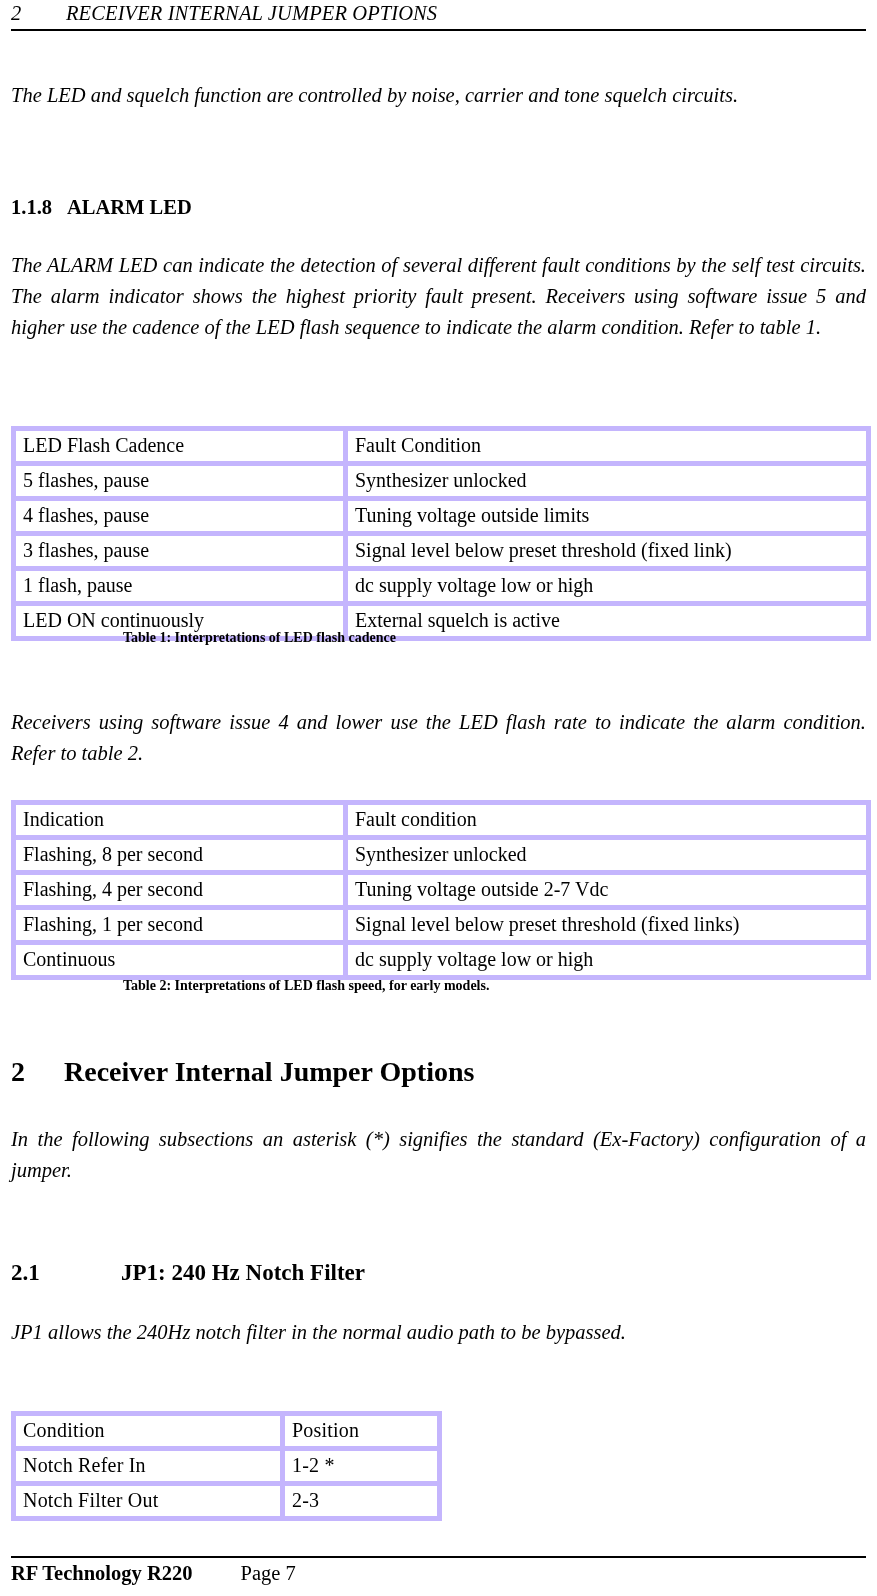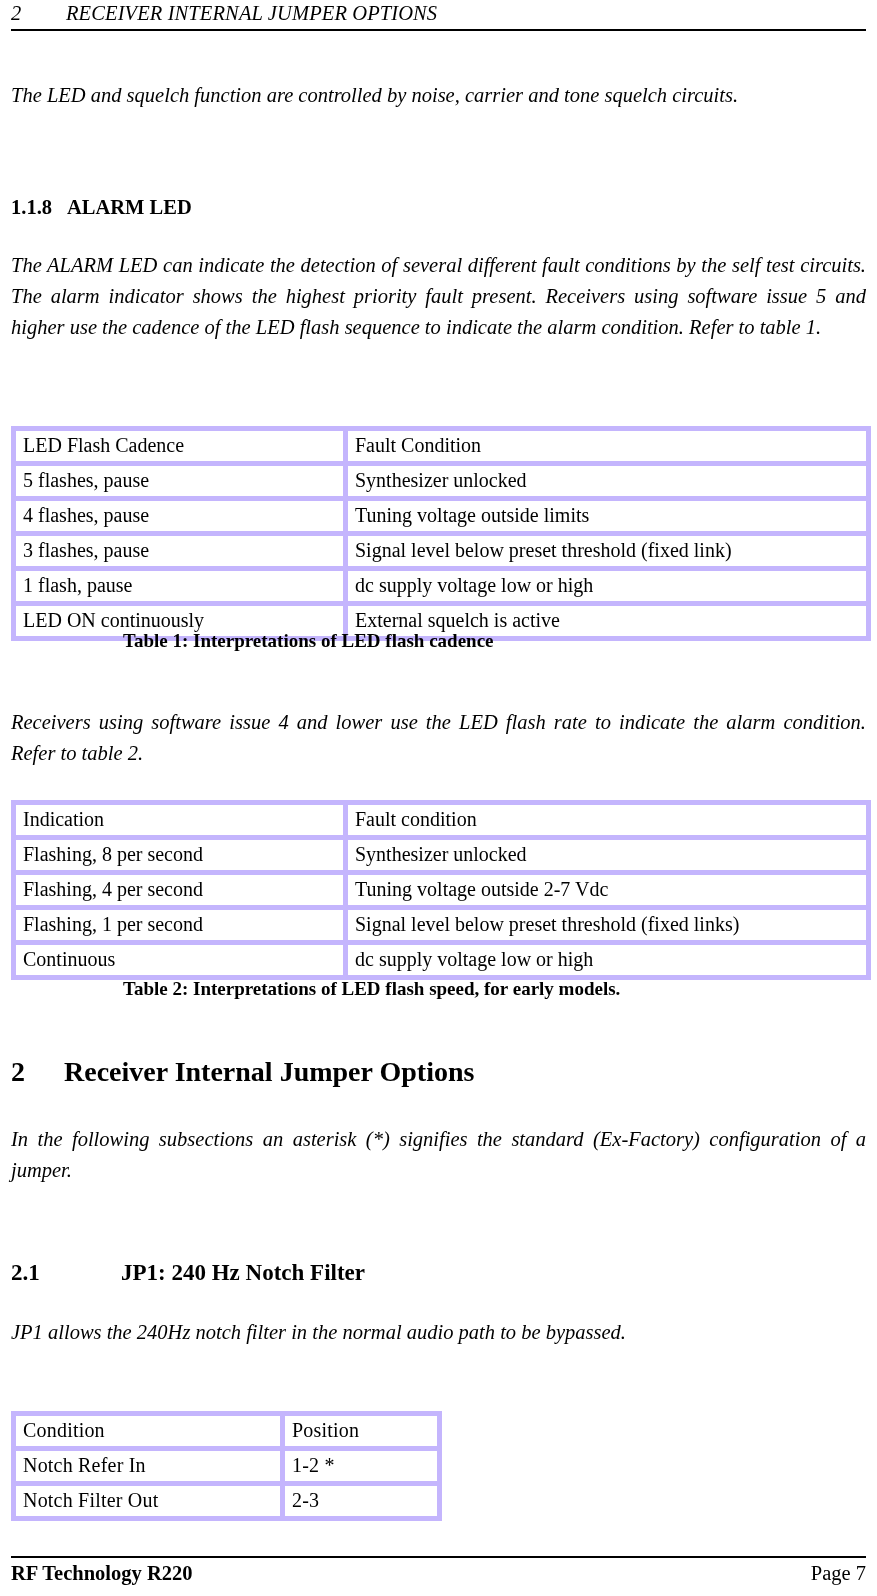--- a/index.html
+++ b/index.html
@@ -122,43 +122,44 @@
 
   #table-jp1 { left: 11px; top: 1411px; width: 426px; font-size: 20px; }
   #table-jp1 col.c1 { width: 269px; }
   #table-jp1 col.c2 { width: 157px; }
   #table-jp1 td { letter-spacing: .2px; }
 
   
   .caption {
     position: absolute;
     font-weight: bold;
-    font-size: 19px;
+    font-size: 14px;
     white-space: nowrap;
   }
 
   
   .footer-rule {
     position: absolute;
     left: 11px;
     top: 1556px;
     width: 855px;
     height: 0;
     border-top: 2px solid #000;
   }
   .footer {
     position: absolute;
     left: 11px;
     top: 1562px;
     width: 855px;
     font-size: 20.5px;
     font-weight: bold;
     display: flex;
-    justify-content: space-between;
-    white-space: nowrap;
+    justify-content: flex-start;
+    white-space: nowrap;
+    gap: 48px;
   }
   .footer .f-right { font-weight: normal; }
 </style>
 </head>
 <body>
 
 <div class="page">
 
   <div class="runhead">
     <span class="rh-num">2</span><span>RECEIVER INTERNAL JUMPER OPTIONS</span>

